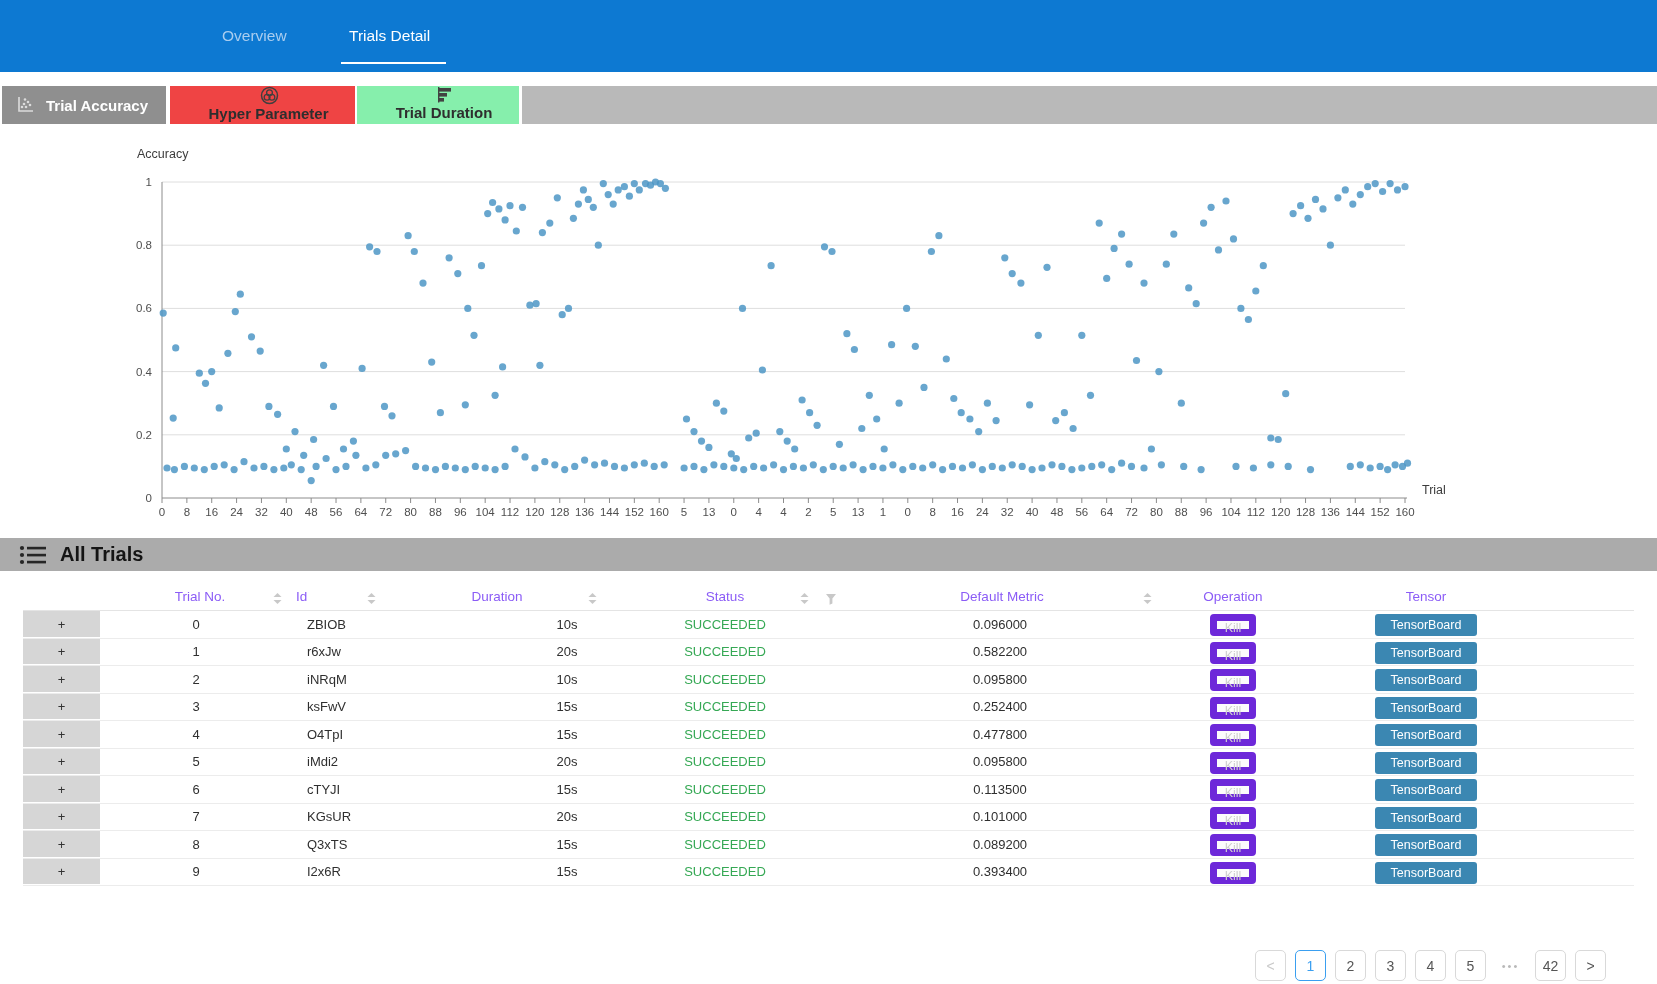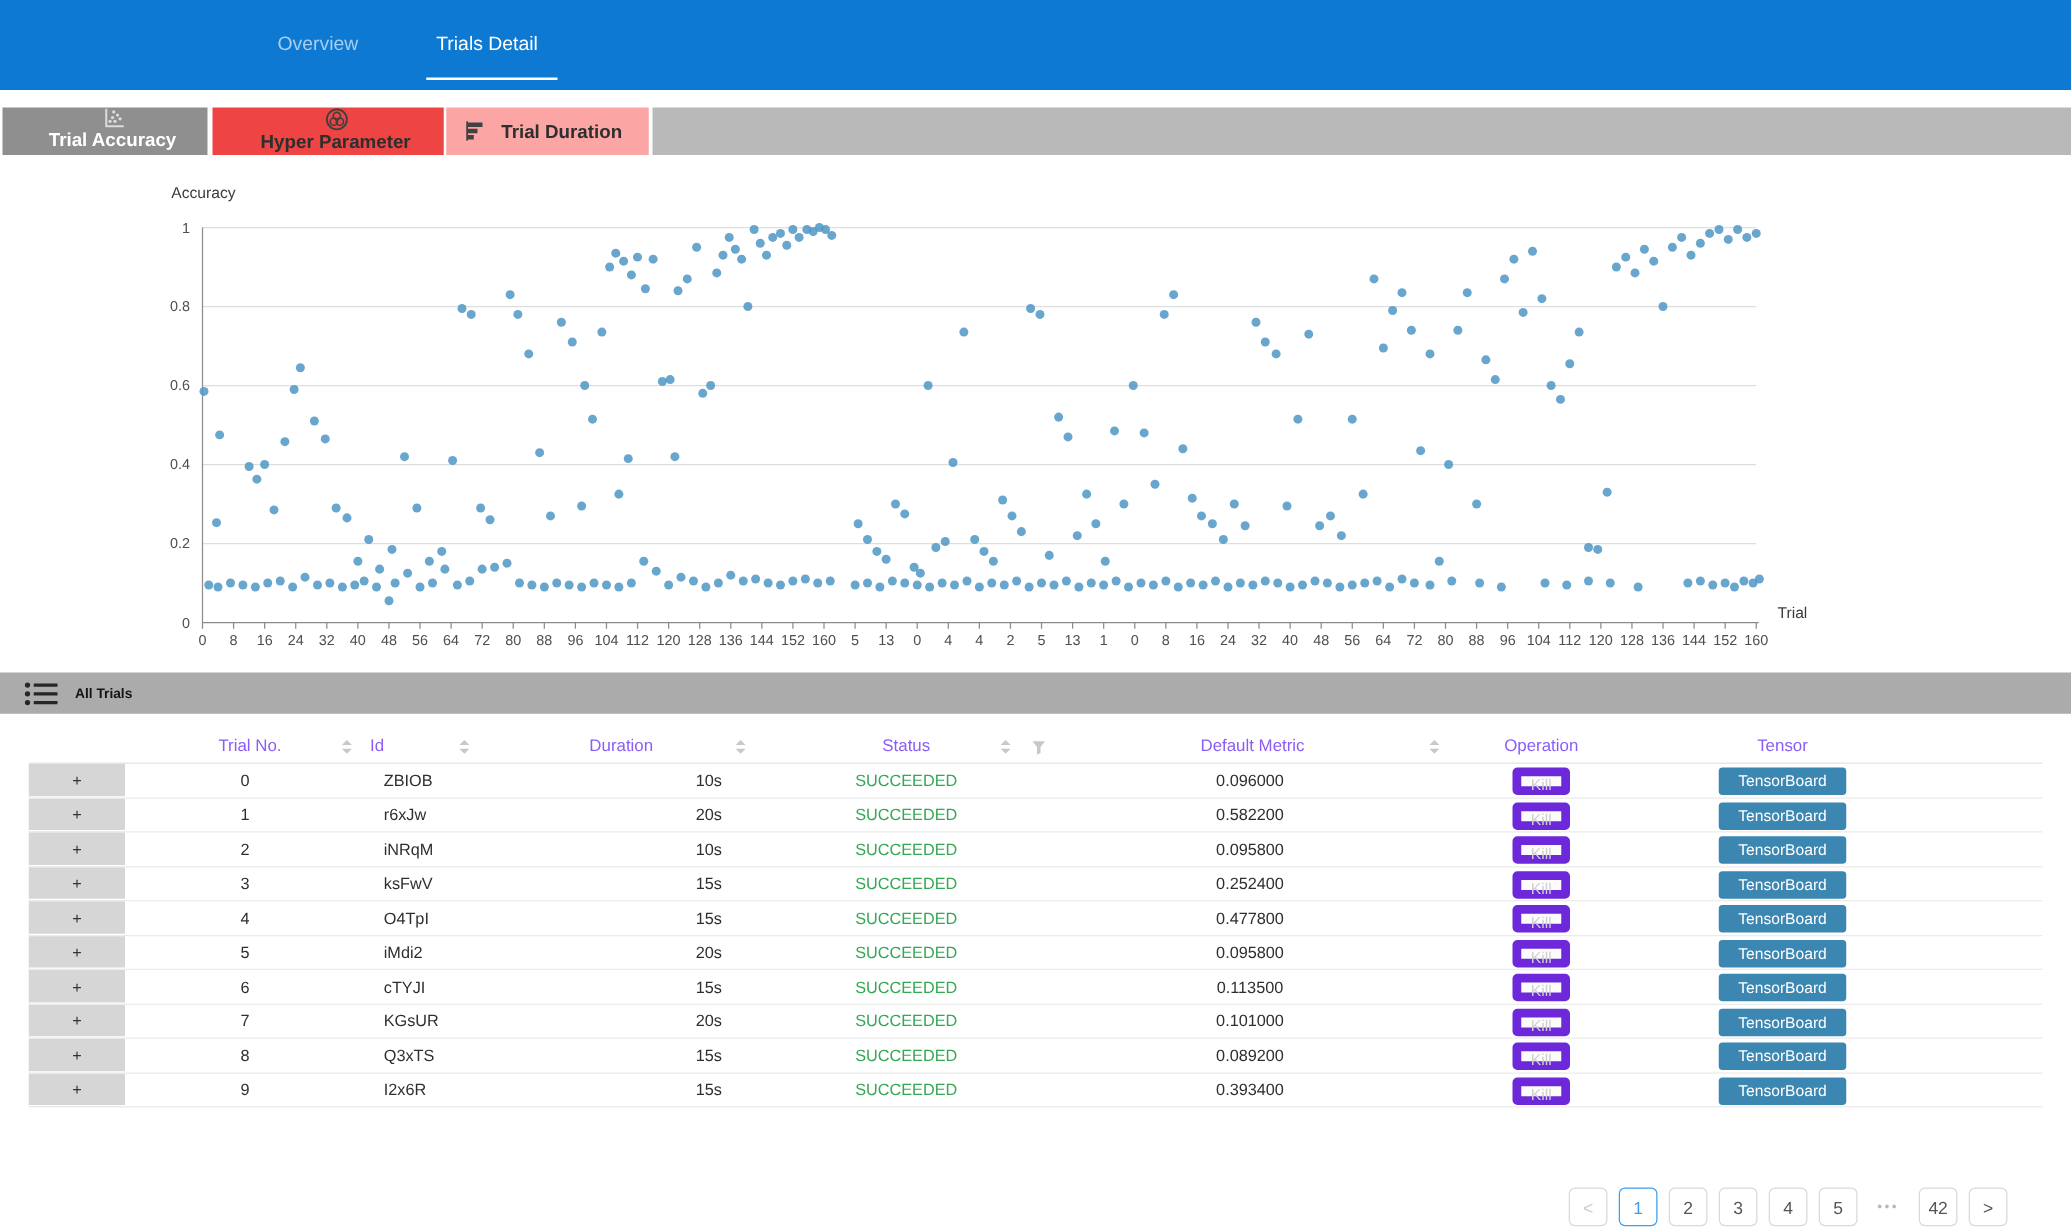--- a/index.html
+++ b/index.html
@@ -13,33 +13,33 @@
   .brand-text { color:#fff; font-size:12.5px; font-weight:bold; letter-spacing:.2px; margin-top:1px; }
   .nav-tab { position:absolute; top:0; height:72px; display:flex; align-items:center; font-size:15.5px; cursor:pointer; }
   .nav-overview { left:222px; width:72px; color:#a9cdef; }
   .nav-trials  { left:349px; width:88px; color:#ffffff; }
   .nav-underline { position:absolute; left:341px; top:62px; width:105px; height:2px; background:#fff; }
 
   
   .subtab-bar { position:absolute; left:0; top:86px; width:1657px; height:38px; background:#fff; }
   .subtab { position:absolute; top:0; height:38px; display:flex; align-items:center; cursor:pointer; font-size:15px; font-weight:bold; color:#2e2e2e; }
   .subtab .stlabel { margin-left:12px; }
-  .subtab-1 { left:2px;  width:164px; background:#8f8f8f; color:#ffffff;flex-direction:column; }
+  .subtab-1 { left:2px;  width:164px; background:#8f8f8f; color:#ffffff; }
   .subtab-2 { left:170px; width:185px; background:#ef4444;flex-direction:column; }
-  .subtab-3 { left:357px; width:162px; background:#fca5a5; }
+  .subtab-3 { left:357px; width:162px; background:#86efac;flex-direction:column; }
   .subtab-filler { position:absolute; left:522px; top:0; right:0; height:38px; background:#b9b9b9; }
   .subtab svg { margin-left:14px; }
 
   
   #accuracy-chart { position:absolute; left:0; top:130px; }
 
   
   .alltrials-bar { position:absolute; left:0; top:538px; width:1657px; height:33px; background:#ababab; display:flex; align-items:center; }
   .alltrials-bar svg { margin-left:18px; }
-  .alltrials-title { margin-left:12px; font-size:11px; font-weight:bold; color:#141414; }
+  .alltrials-title { margin-left:12px; font-size:20px; font-weight:bold; color:#141414; }
 
   
   .table-wrap { position:absolute; left:23px; top:585px; width:1611px; }
   .thead { position:relative; height:26px; border-bottom:1px solid #e4e4e4; }
   .th { position:absolute; top:4px; font-size:13.5px; color:#8b5cf6; white-space:nowrap; }
   .th.center { width:140px; text-align:center; }
   .sort-btn, .filter-btn { position:absolute; top:6px; cursor:pointer; }
   .trow { position:relative; height:27.5px; border-bottom:1px solid #ececec; font-size:13px; color:#2f2f2f; }
   .cell-expand { position:absolute; left:0; top:0; width:77px; height:100%; background:#d6d6d6; box-shadow:inset 0 -1px 0 #fff; border:none; display:flex; align-items:center; justify-content:center; font-size:13px; color:#333; cursor:pointer; font-family:inherit; }
   .cel { position:absolute; top:0; height:100%; display:flex; align-items:center; }

